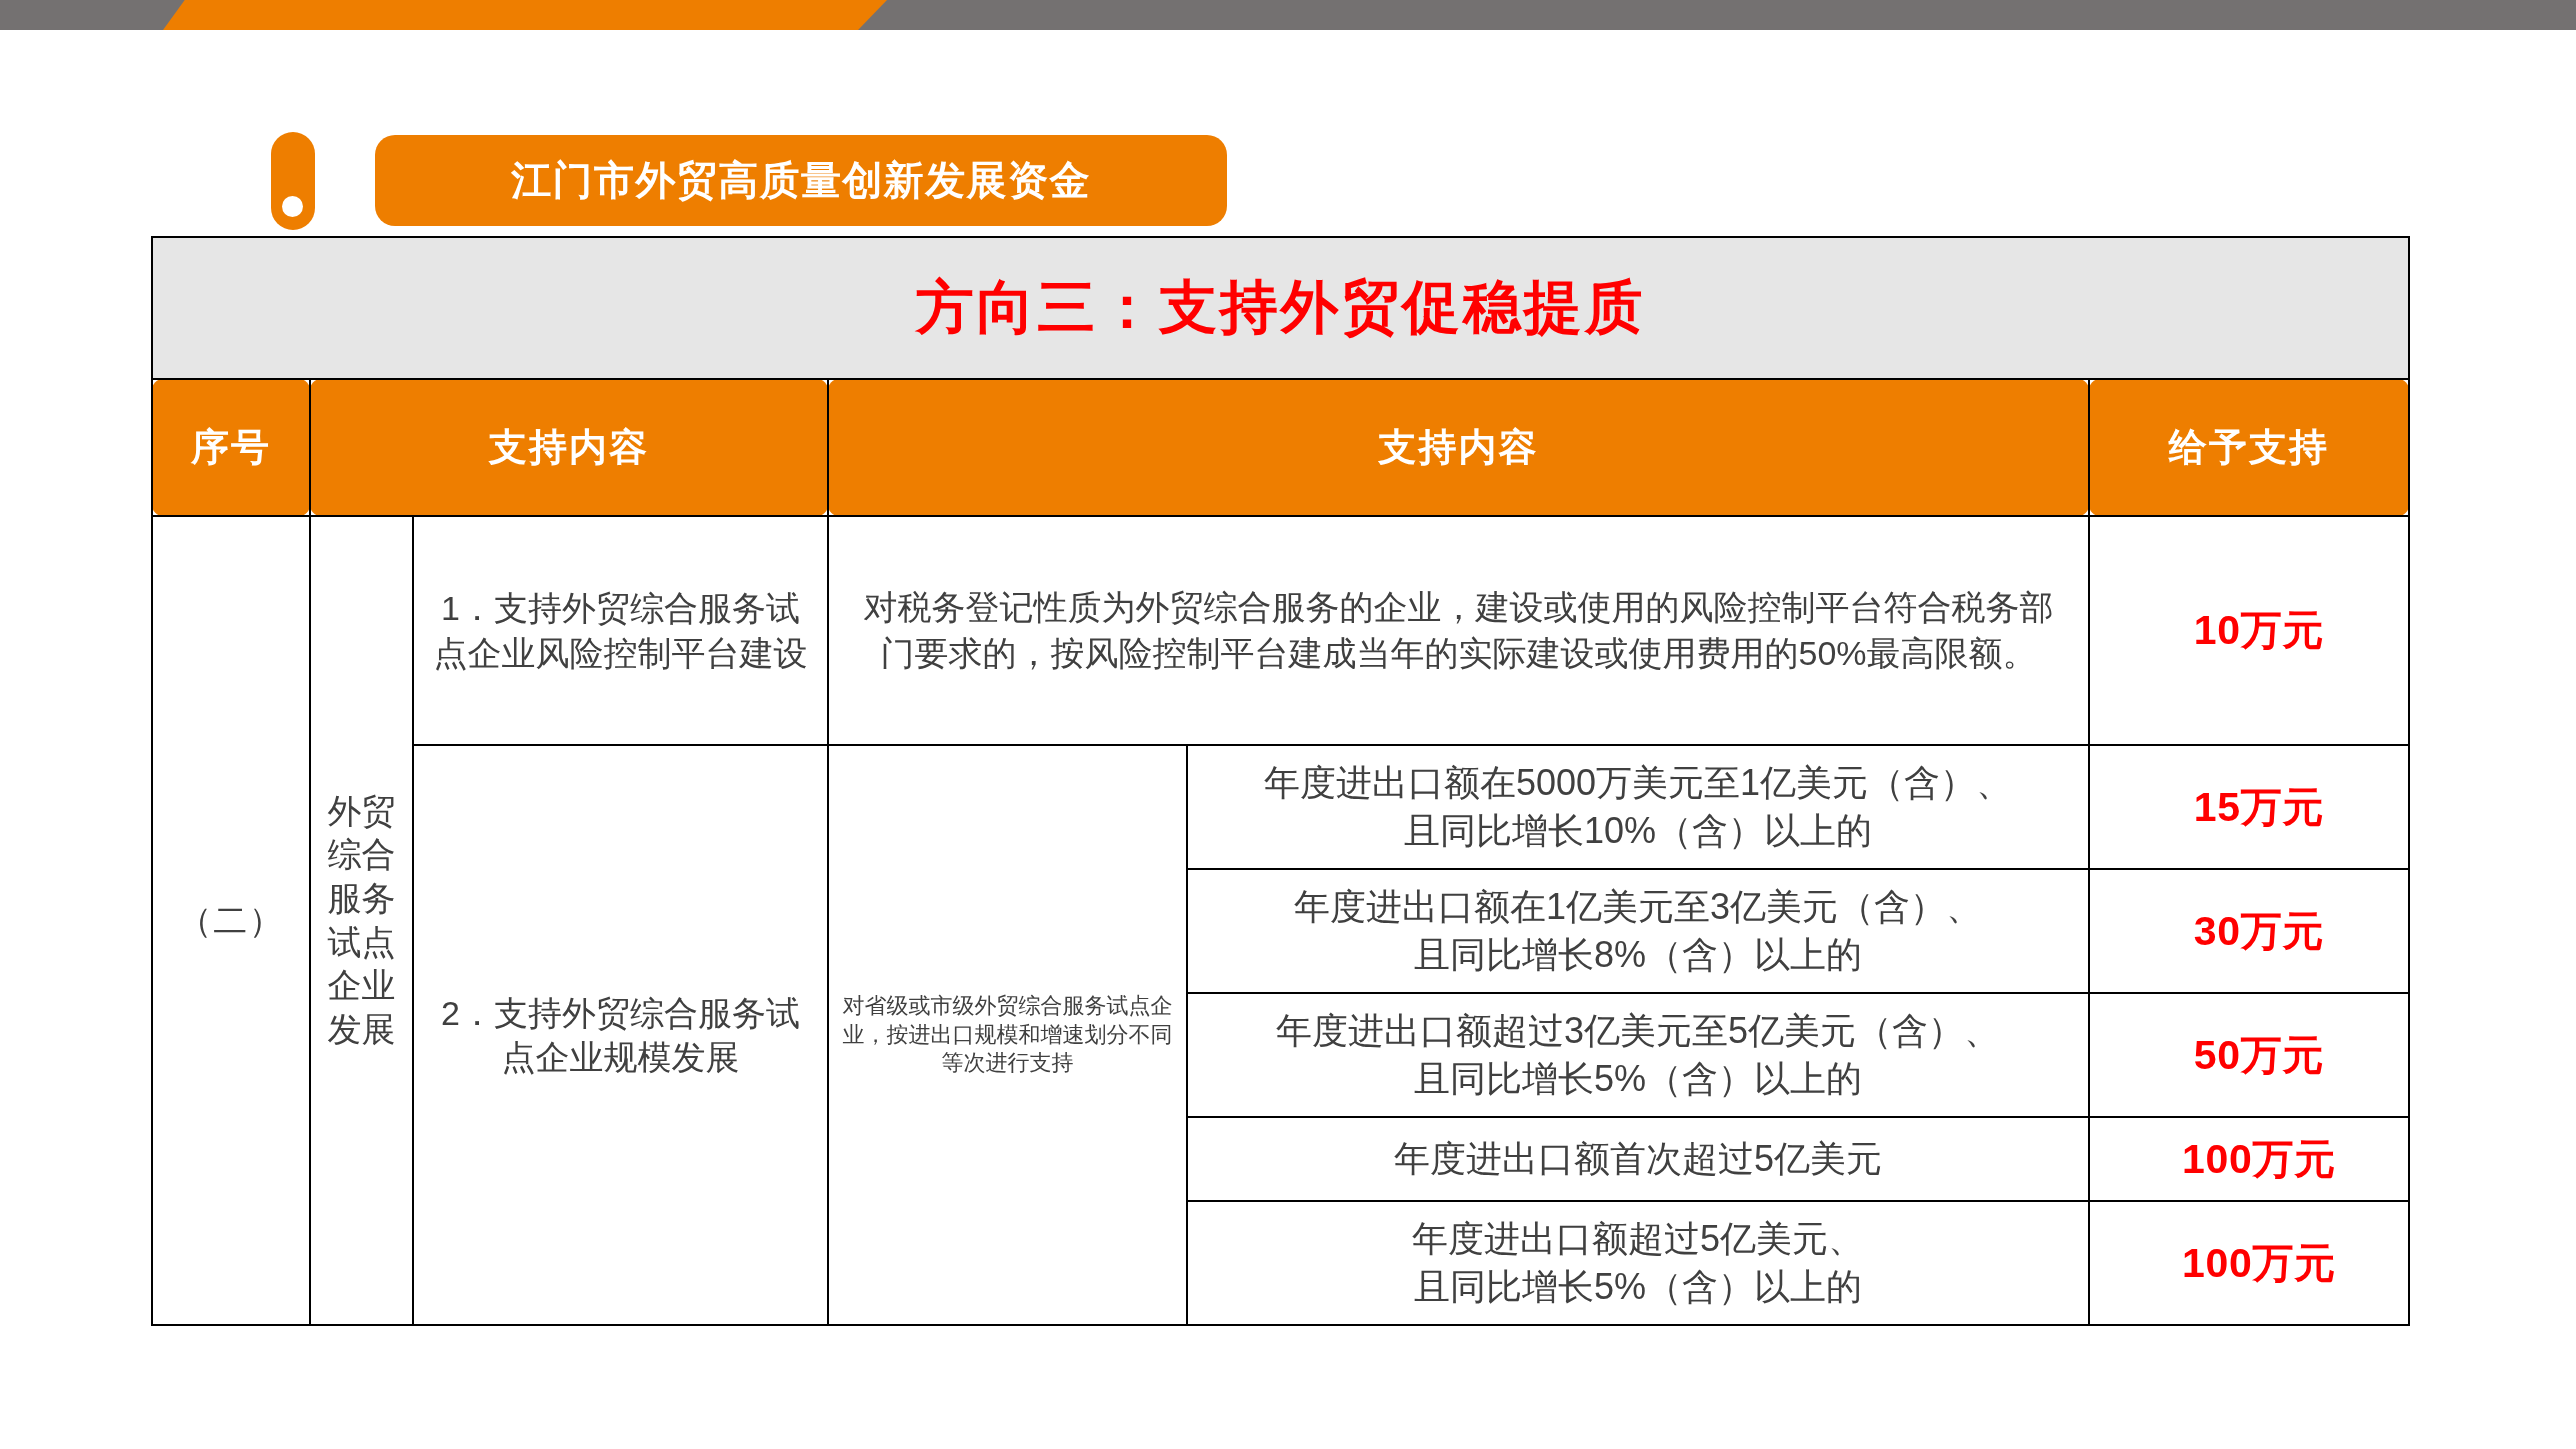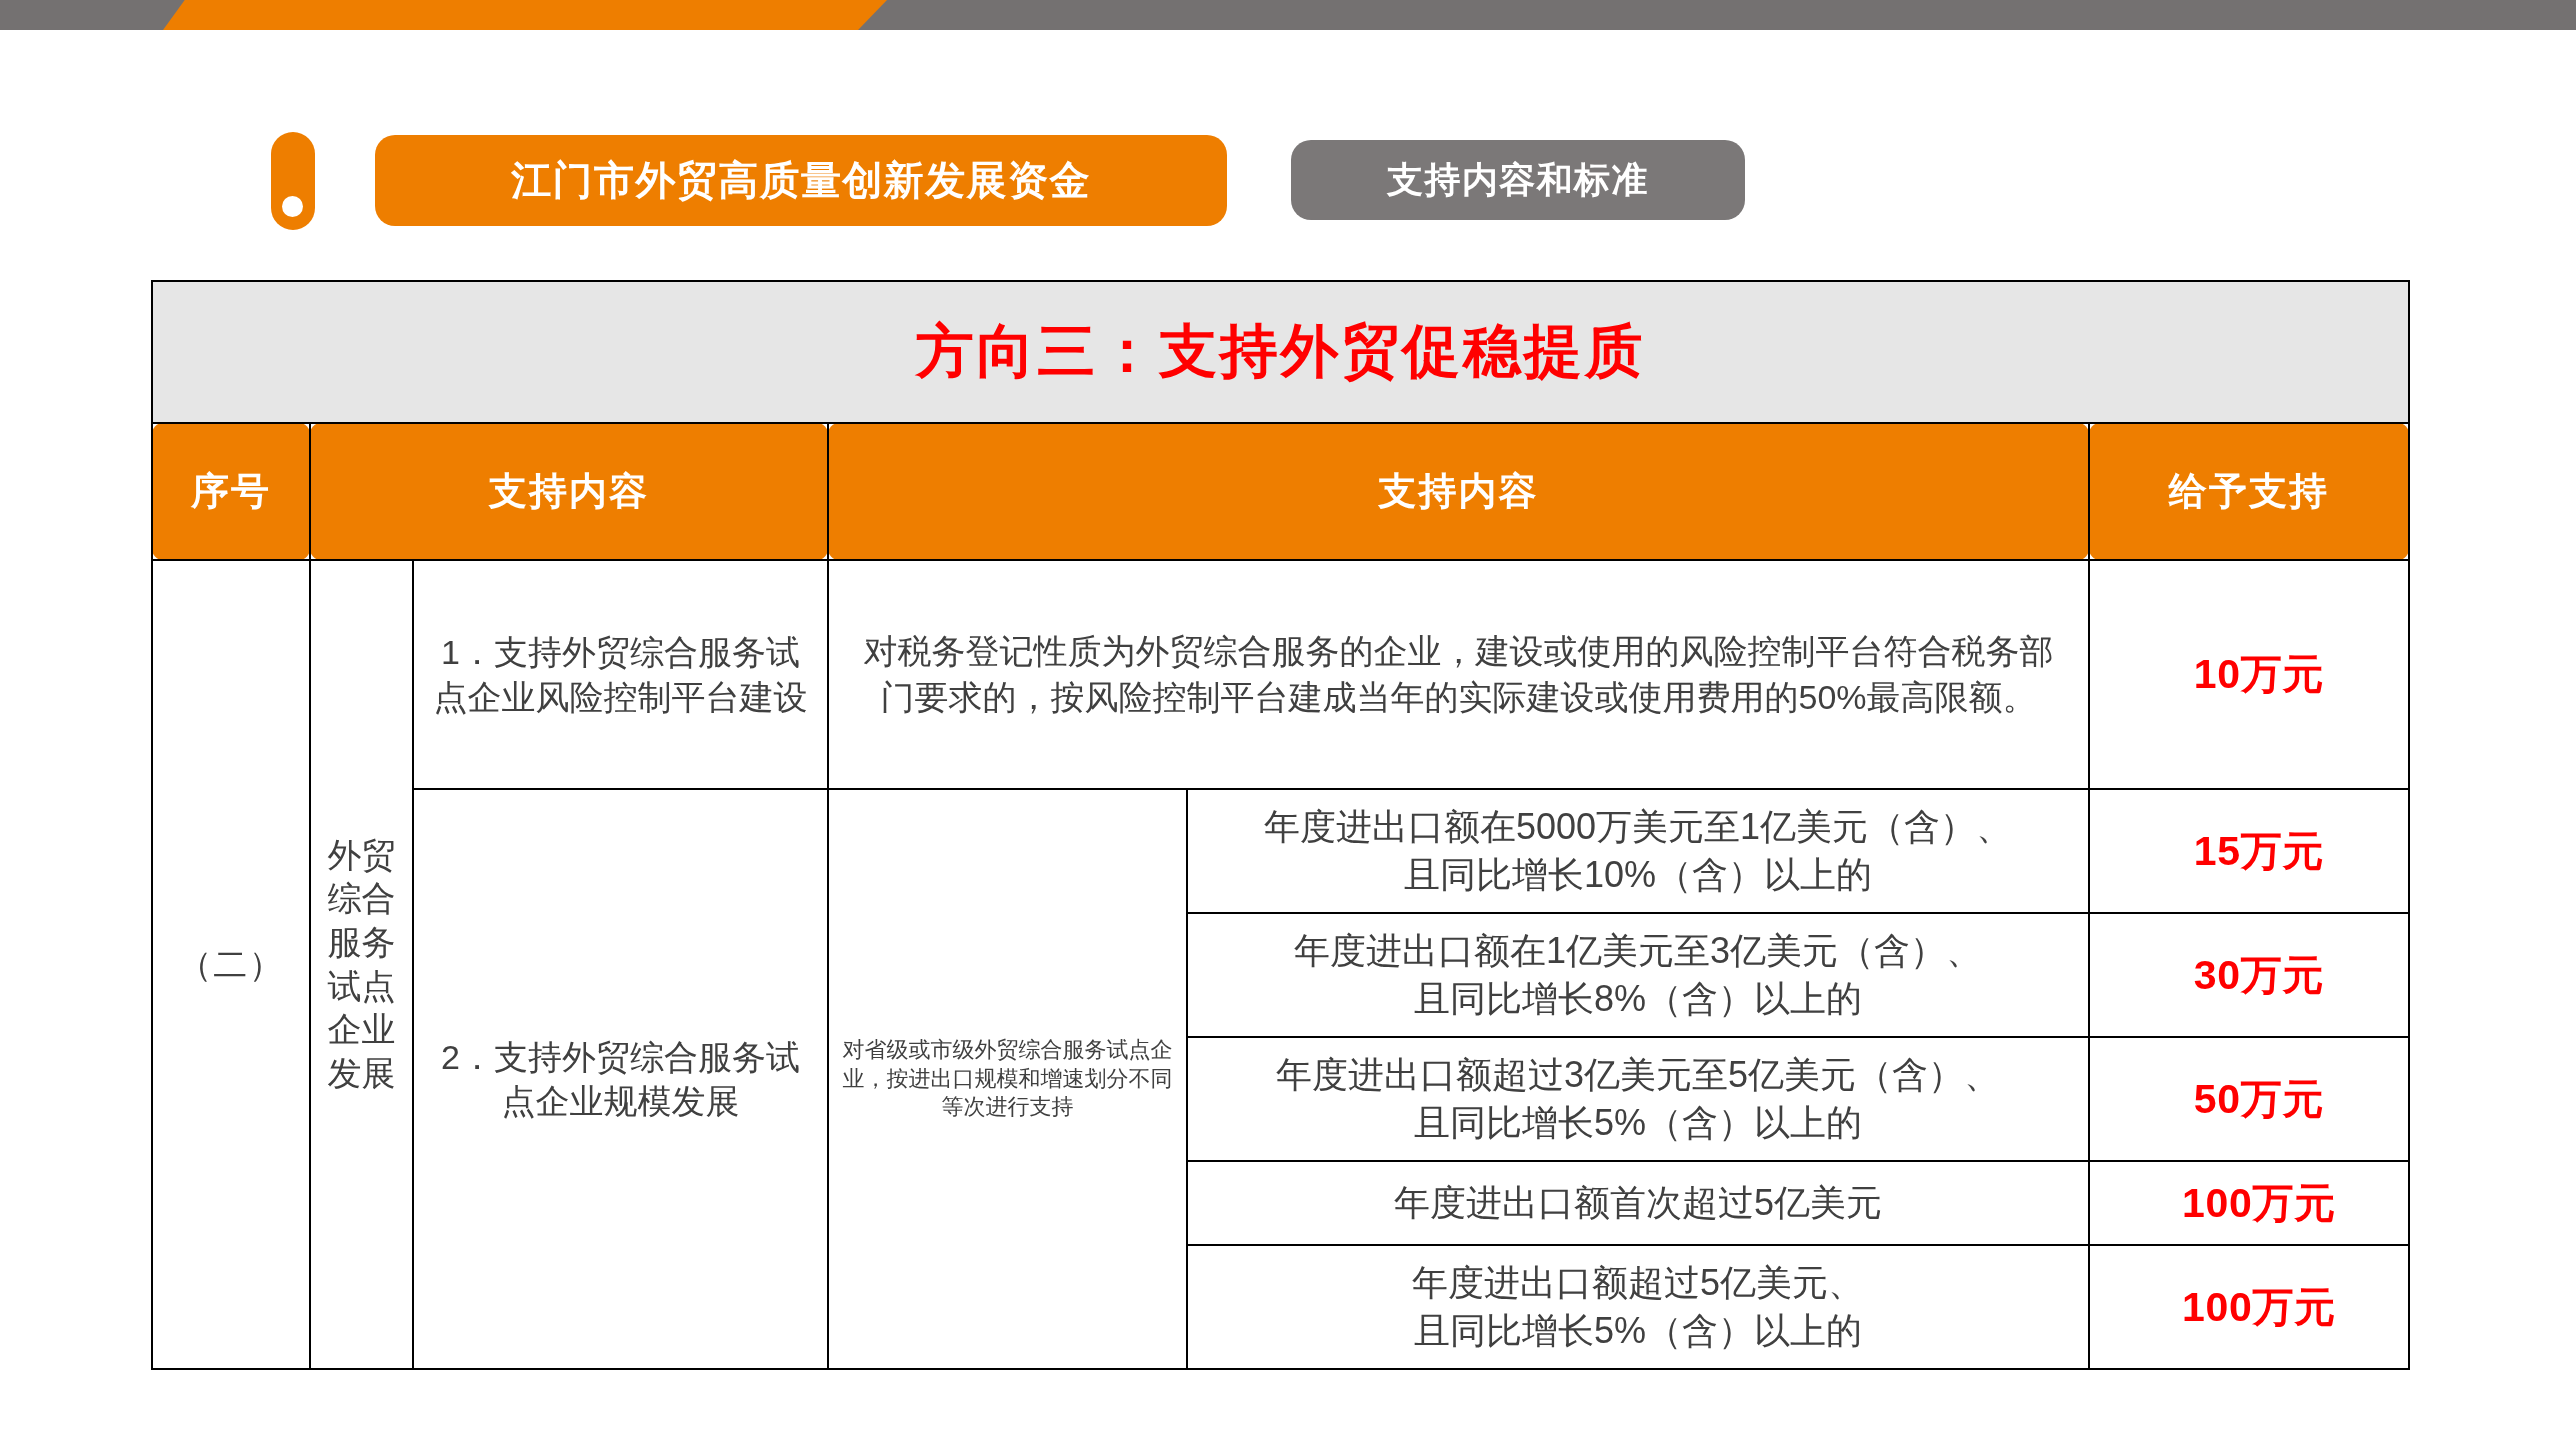--- a/index.html
+++ b/index.html
@@ -86,21 +86,20 @@
   .table-wrap {
     position: absolute;
     left: 151px;
     top: 236px;
     width: 2256px;
   }
   table.matrix {
     width: 2256px;
     border-collapse: collapse;
     table-layout: fixed;
-    margin-top: 44px;
   }
   table.matrix td {
     border: 2.1px solid #000000;
     vertical-align: middle;
     text-align: center;
     color: #404040;
     background: #ffffff;
   }
 
   .title-cell {
@@ -169,21 +168,20 @@
 
 <div class="top-banner">
   <div class="top-banner-wedge"></div>
 </div>
 
 <div class="header-row">
   <div class="mark-icon">
     <div class="dot"></div>
   </div>
   <div class="pill pill-primary">江门市外贸高质量创新发展资金</div>
-  <div class="pill pill-secondary">支持内容和标准</div>
 </div>
 
 <div class="table-wrap">
   <table class="matrix">
     <colgroup>
       <col style="width:158px">
       <col style="width:103px">
       <col style="width:415px">
       <col style="width:359px">
       <col style="width:902px">

